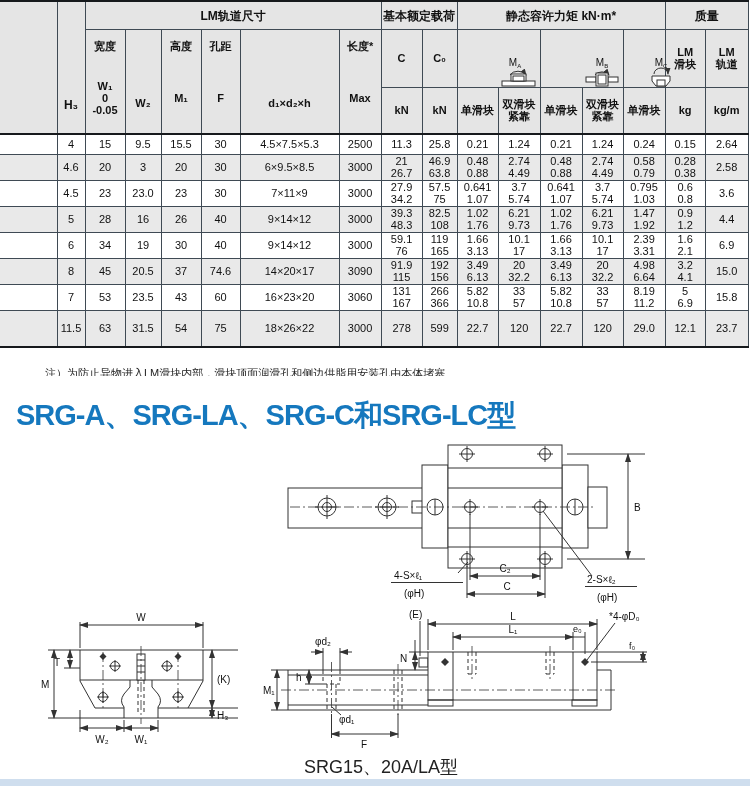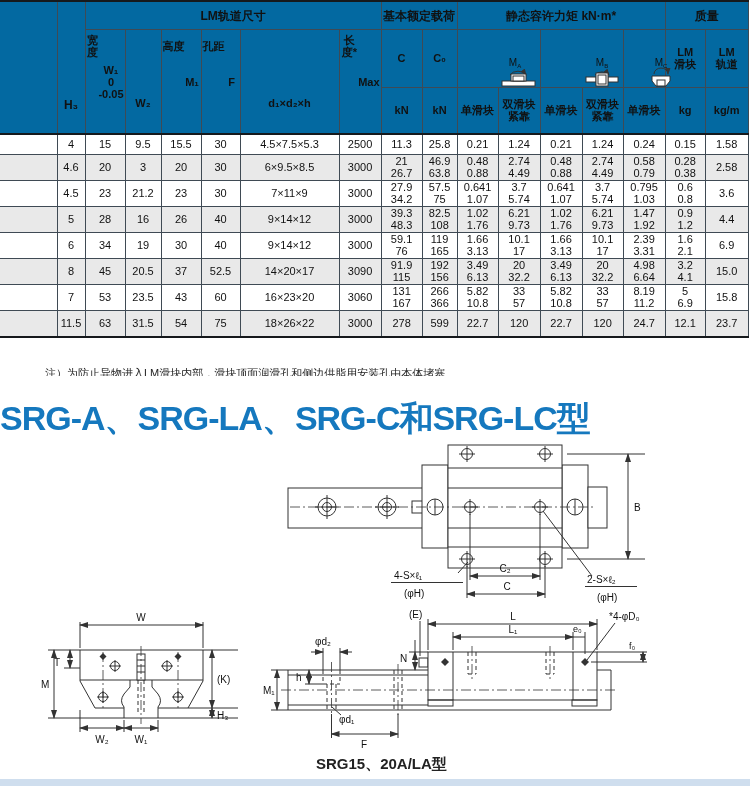--- a/index.html
+++ b/index.html
@@ -3,45 +3,45 @@
 <meta charset="utf-8">
 <style>
   html,body{margin:0;padding:0;}
   body{width:750px;height:786px;position:relative;background:#fff;
        font-family:"Liberation Sans","DejaVu Sans",sans-serif;color:#111;overflow:hidden;}
 
   
   table.spec{border-collapse:collapse;table-layout:fixed;width:748px;position:absolute;left:0;top:0;}
   .spec th,.spec td{border:1px solid #3f4a54;padding:0 1px;text-align:center;vertical-align:middle;overflow:hidden;}
   .spec th:first-child,.spec td:first-child{border-left:none;}
-  .spec thead th{background:#0369a1;font-weight:700;font-size:11px;line-height:12px;margin-left:20px;}
+  .spec thead th{background:#e5e5e5;font-weight:700;font-size:11px;line-height:12px;margin-left:20px;}
   tr.hA th{height:27px;font-size:12px;border-top:2px solid #16191c;}
   tr.hB{height:57px;}
   tr.hC{height:46px;}
   .bb{border-bottom:2px solid #16191c !important;}
   .spec tbody td{font-size:11px;line-height:12.5px;white-space:pre-line;background:#fff;}
   .spec tbody tr:nth-child(even) td{background:#e9e9e9;}
   .spec tbody tr{height:22px;}
   .spec tbody tr:first-child{height:20px;}
-  .spec tbody tr:last-child{height:27px;}
+  .spec tbody tr:last-child{height:37px;}
   .spec tbody tr:last-child td{border-bottom:2px solid #16191c;}
-  th .stack{display:flex;height:103px;}
+  th .stack{display:flex;flex-direction:column;height:103px;}
   th .stack .top{height:32px;display:flex;align-items:center;justify-content:center;}
   th .stack .bot{flex:1;display:flex;align-items:center;justify-content:center;white-space:pre-line;line-height:12px;}
   th.low{vertical-align:bottom;padding-bottom:24px;white-space:pre-line;}
   th.h3cell{vertical-align:bottom;padding-bottom:22px;}
   th.icon-th{padding:0;vertical-align:middle;}
   .pre{white-space:pre-line;}
 
   
   .note{position:absolute;left:45px;top:366px;width:420px;height:10px;overflow:hidden;
         font-size:11px;line-height:14px;color:#222;}
-  .sec-title{position:absolute;left:0;top:396px;font-size:34px;font-weight:700;
+  .sec-title{position:absolute;left:16px;top:396px;font-size:29px;font-weight:700;
              letter-spacing:-1px;color:#1578be;}
-  .caption{position:absolute;left:316px;top:755px;font-size:15px;font-weight:700;color:#222;}
+  .caption{position:absolute;left:304px;top:755px;font-size:18px;font-weight:400;color:#222;}
   .bottom-strip{position:absolute;left:0;top:779px;width:750px;height:7px;background:#cfdeee;}
 
   
   svg{position:absolute;overflow:visible;}
   .ln{stroke:#333;fill:none;stroke-width:1;}
   .fw{stroke:#333;fill:#fff;stroke-width:1;}
   .dsh{stroke:#333;fill:none;stroke-width:1;stroke-dasharray:4 3;}
   .cdl{stroke:#333;fill:none;stroke-width:0.8;stroke-dasharray:10 3 2 3;}
   .lbl{font:10px "Liberation Sans","DejaVu Sans",sans-serif;fill:#111;}
   .lbl2{font:9px "Liberation Sans","DejaVu Sans",sans-serif;fill:#111;}
@@ -182,21 +182,21 @@
         <td>4.5×7.5×5.3</td>
         <td>2500</td>
         <td>11.3</td>
         <td>25.8</td>
         <td>0.21</td>
         <td>1.24</td>
         <td>0.21</td>
         <td>1.24</td>
         <td>0.24</td>
         <td>0.15</td>
-        <td>1.58</td>
+        <td>2.64</td>
       </tr>
       <tr>
         <td></td>
         <td>4.6</td>
         <td>20</td>
         <td>3</td>
         <td>20</td>
         <td>30</td>
         <td>6×9.5×8.5</td>
         <td>3000</td>
@@ -215,21 +215,21 @@
         <td>0.58
 0.79</td>
         <td>0.28
 0.38</td>
         <td>2.58</td>
       </tr>
       <tr>
         <td></td>
         <td>4.5</td>
         <td>23</td>
-        <td>21.2</td>
+        <td>23.0</td>
         <td>23</td>
         <td>30</td>
         <td>7×11×9</td>
         <td>3000</td>
         <td>27.9
 34.2</td>
         <td>57.5
 75</td>
         <td>0.641
 1.07</td>
@@ -298,21 +298,21 @@
         <td>1.6
 2.1</td>
         <td>6.9</td>
       </tr>
       <tr>
         <td></td>
         <td>8</td>
         <td>45</td>
         <td>20.5</td>
         <td>37</td>
-        <td>52.5</td>
+        <td>74.6</td>
         <td>14×20×17</td>
         <td>3090</td>
         <td>91.9
 115</td>
         <td>192
 156</td>
         <td>3.49
 6.13</td>
         <td>20
 32.2</td>
@@ -361,21 +361,21 @@
         <td>54</td>
         <td>75</td>
         <td>18×26×22</td>
         <td>3000</td>
         <td>278</td>
         <td>599</td>
         <td>22.7</td>
         <td>120</td>
         <td>22.7</td>
         <td>120</td>
-        <td>24.7</td>
+        <td>29.0</td>
         <td>12.1</td>
         <td>23.7</td>
       </tr>
     </tbody>
 </table>
 
 <div class="note">注）为防止异物进入LM滑块内部，滑块顶面润滑孔和侧边供脂用安装孔由本体堵塞</div>
 
 <div class="sec-title">SRG-A、SRG-LA、SRG-C和SRG-LC型</div>
 

